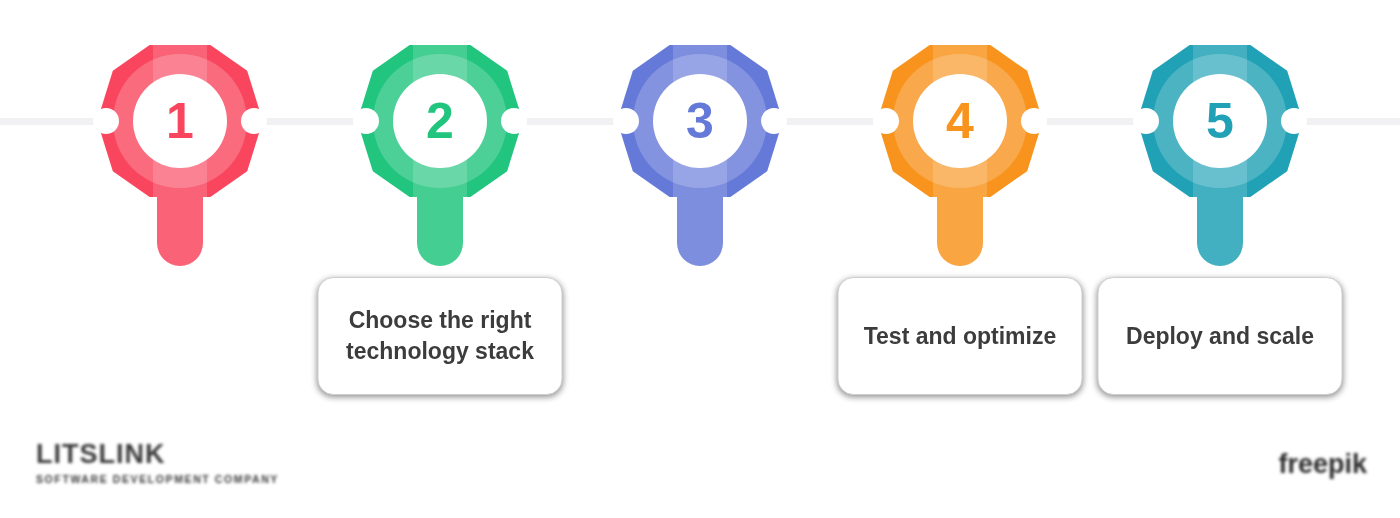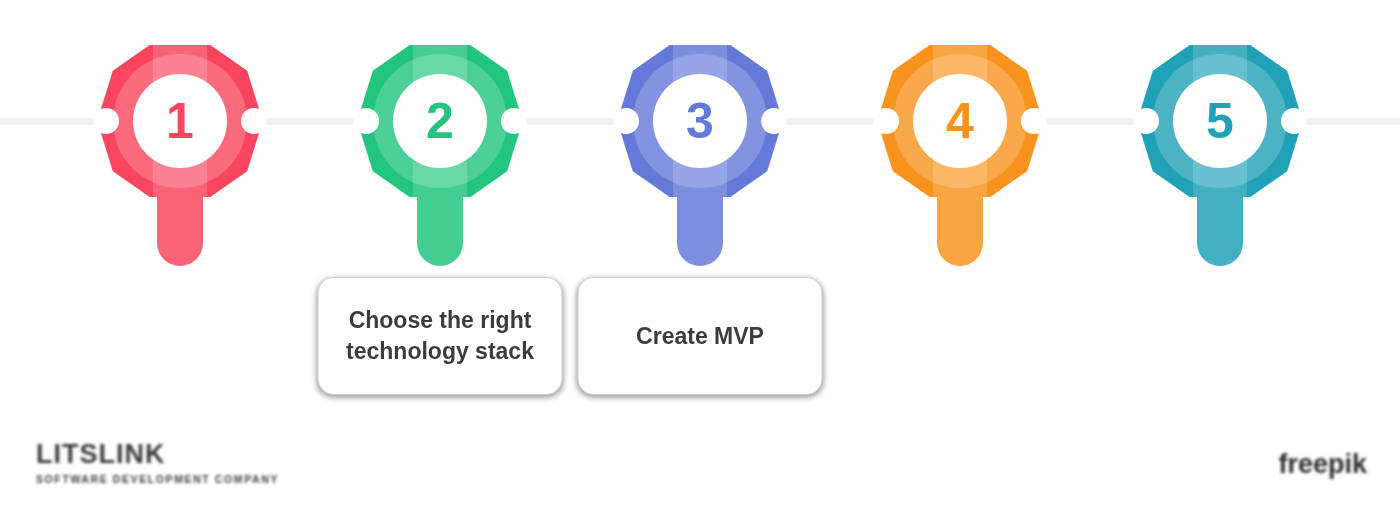--- a/index.html
+++ b/index.html
@@ -223,50 +223,53 @@
         <div class="stem"></div>
         <div class="gem"></div>
         <div class="gem-band"></div>
         <div class="gem-ring"></div>
         <div class="node-dot left"></div>
         <div class="node-dot right"></div>
         <div class="number-circle">
           <span class="step-number">3</span>
         </div>
       </div>
+    </div>
+
+    <div class="step" style="--c: #F8941E;">
+      <div class="marker">
+        <div class="stem"></div>
+        <div class="gem"></div>
+        <div class="gem-band"></div>
+        <div class="gem-ring"></div>
+        <div class="node-dot left"></div>
+        <div class="node-dot right"></div>
+        <div class="number-circle">
+          <span class="step-number">4</span>
+        </div>
+      </div>
       <div class="step-card">
-        <span class="step-label">Create MVP</span>
-      </div>
-    </div>
-
-    <div class="step" style="--c: #F8941E;">
-      <div class="marker">
-        <div class="stem"></div>
-        <div class="gem"></div>
-        <div class="gem-band"></div>
-        <div class="gem-ring"></div>
-        <div class="node-dot left"></div>
-        <div class="node-dot right"></div>
-        <div class="number-circle">
-          <span class="step-number">4</span>
-        </div>
+        <span class="step-label">Test and optimize</span>
       </div>
     </div>
 
     <div class="step" style="--c: #20A1B5;">
       <div class="marker">
         <div class="stem"></div>
         <div class="gem"></div>
         <div class="gem-band"></div>
         <div class="gem-ring"></div>
         <div class="node-dot left"></div>
         <div class="node-dot right"></div>
         <div class="number-circle">
           <span class="step-number">5</span>
         </div>
+      </div>
+      <div class="step-card">
+        <span class="step-label">Deploy and scale</span>
       </div>
     </div>
 
   </div>
 
   <div class="wm-left">
     <div class="wm-name">LITSLINK</div>
     <div class="wm-tagline">SOFTWARE DEVELOPMENT COMPANY</div>
   </div>
 

